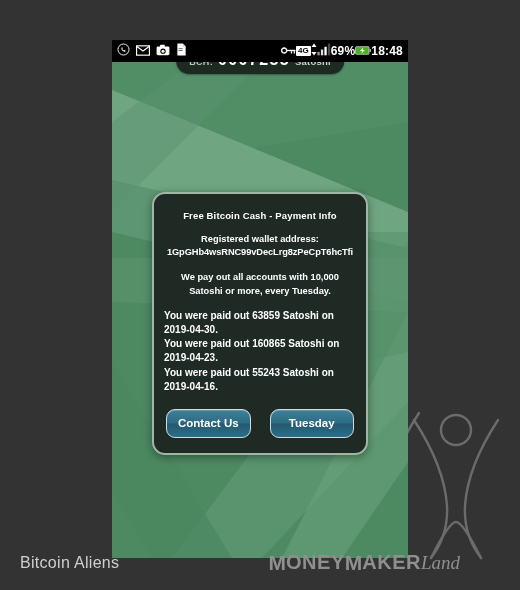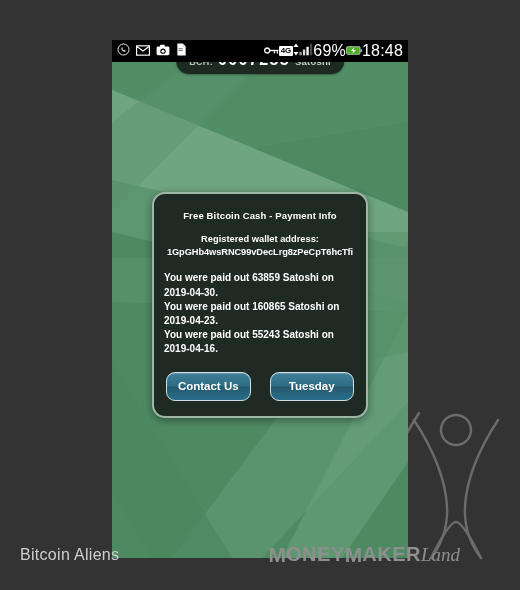--- a/index.html
+++ b/index.html
@@ -25,21 +25,21 @@
     position:absolute; left:20px; top:8px;
     font-size:17px; color:#d2d2d2; letter-spacing:.2px;
   }
   #hdr-date{
     position:absolute; right:22px; top:8px;
     font-size:17px; color:#d2d2d2; letter-spacing:.2px;
   }
 
   
   #footer{
-    position:absolute; left:0; bottom:12px; width:482px; height:42px;
+    position:absolute; left:0; bottom:4px; width:482px; height:42px;
   }
   #footer-left{
     position:absolute; left:20px; top:10px;
     font-size:16px; color:#cfcfcf; letter-spacing:.3px;
   }
   #footer-logo{
     position:absolute; right:22px; top:7px;
     color:#8f8f8f; white-space:nowrap;
   }
   .logo-cap{font-size:21px; font-weight:bold; vertical-align:-1px;}
@@ -69,21 +69,21 @@
   }
   #sb-left{
     position:absolute; left:5px; top:0; height:22px;
     display:flex; align-items:center; gap:6px;
   }
   #sb-right{
     position:absolute; right:5px; top:0; height:22px;
     display:flex; align-items:center; gap:0;
   }
   .sb-ico{display:block;}
-  .sb-txt{font-size:16px; color:#ffffff; font-weight:normal; letter-spacing:.2px;}
+  .sb-txt{font-size:12px; color:#ffffff; font-weight:bold; letter-spacing:.2px;}
   #sb-4g{
     font-size:8px; font-weight:bold; color:#000;
     background:#ffffff; border-radius:1px;
     padding:1px 2px; line-height:1;
   }
 
   
   #appbg{
     position:absolute; left:0; top:22px; width:296px; height:496px;
     background:#4d8a62;
@@ -200,20 +200,21 @@
     </div>
 
     <div id="dialog">
       <div class="dlg-title">Free Bitcoin Cash - Payment Info</div>
 
       <div class="dlg-block addr">
         <div>Registered wallet address:</div>
         <div class="dlg-addr">1GpGHb4wsRNC99vDecLrg8zPeCpT6hcTfi</div>
       </div>
 
+      <div class="dlg-block">We pay out all accounts with 10,000 Satoshi or more, every Tuesday.</div>
 
       <div class="dlg-history">
         <div>You were paid out 63859 Satoshi on 2019-04-30.</div>
         <div>You were paid out 160865 Satoshi on 2019-04-23.</div>
         <div>You were paid out 55243 Satoshi on 2019-04-16.</div>
       </div>
 
       <div id="dlg-buttons">
         <div class="dlg-btn">Contact Us</div>
         <div class="dlg-btn">Tuesday</div>

